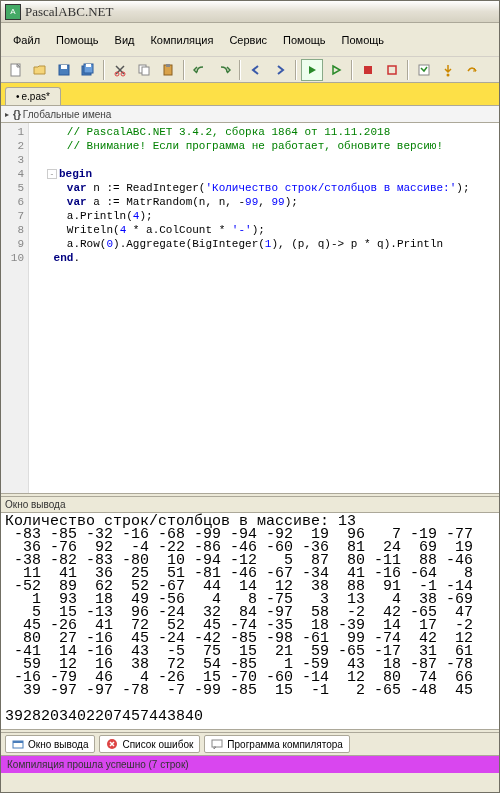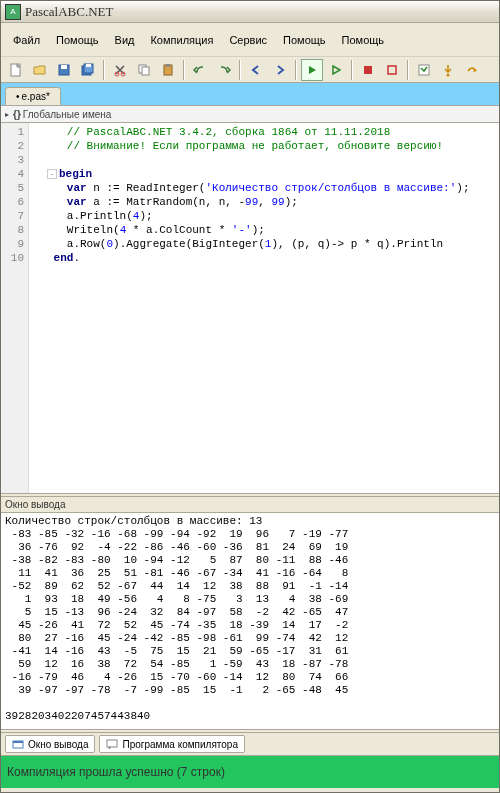--- a/index.html
+++ b/index.html
@@ -5,44 +5,44 @@
 * { margin: 0; padding: 0; box-sizing: border-box; }
 body { font-family: Tahoma, sans-serif; font-size: 11px; background: #ece9d8; width: 500px; height: 793px; overflow: hidden; border: 1px solid #716f64; }
 .titlebar { height: 22px; background: linear-gradient(to bottom, #fff 0%, #e4e0d4 50%, #d6d2c2 100%); display: flex; align-items: center; padding: 0 4px; border-bottom: 1px solid #aca899; }
 .titlebar .app-icon { width: 16px; height: 16px; margin-right: 4px; background: #4a6; border: 1px solid #333; font-size: 8px; display:flex; align-items:center; justify-content:center; color:#fff;}
 .titlebar .title { color: #333; font-size: 13px; font-family: Liberation Serif, serif; }
 .menubar { height: 34px; display: flex; align-items: center; padding: 0 4px; background: #ece9d8; border-bottom: 1px solid #d4d0c8; }
 .menubar span { padding: 2px 8px; cursor: default; }
 .toolbar { height: 26px; display: flex; align-items: center; padding: 2px 4px; gap: 2px; background: #ece9d8; border-bottom: 1px solid #aca899; }
 .tool-btn { width: 22px; height: 22px; border: 1px solid transparent; display: flex; align-items: center; justify-content: center; cursor: pointer; }
 .tool-sep { width: 2px; height: 20px; border-left: 1px solid #aca899; border-right: 1px solid #fff; margin: 0 2px; }
-.tabs-row { height: 22px; display: flex; align-items: flex-end; padding: 0 4px; background: #7dd3fc; position: relative; }
+.tabs-row { height: 22px; display: flex; align-items: flex-end; padding: 0 4px; background: #fde047; position: relative; }
 .tab { padding: 3px 10px; background: #ece9d8; border: 1px solid #aca899; border-bottom: none; margin-right: 2px; font-size: 10px; border-radius: 3px 3px 0 0; cursor: pointer; }
 .tab.active { background: #fff; border-bottom: 1px solid #fff; position: relative; z-index: 2; }
 .tab .bullet { color: #000; margin-right: 2px; }
 .nav-bar { height: 18px; background: #f4f4f4; border-top: 1px solid #aca899; border-bottom: 1px solid #aca899; display: flex; align-items: center; padding: 0 4px; font-size: 10px; color: #444; }
 .nav-bar .tri { font-size: 8px; margin-right: 4px; }
 .editor { background: #fff; height: 370px; display: flex; overflow: hidden; }
 .gutter { width: 28px; background: #f0f0f0; border-right: 1px solid #ddd; text-align: right; padding: 2px 4px 0 0; font-family: 'Courier New', monospace; font-size: 11px; color: #888; line-height: 14px; }
 .gutter div { height: 14px; }
 .code { padding: 2px 0 0 18px; font-family: 'Courier New', monospace; font-size: 11px; line-height: 14px; white-space: pre; flex: 1; position: relative; }
 .code-line { height: 14px; }
 .fold { color: #888; display: inline-block; width: 10px; text-align: center; border: 1px solid #ccc; font-size: 8px; line-height: 8px; vertical-align: middle; margin-right: 2px; cursor: pointer; }
 .c-comment { color: #008000; }
 .c-kw { color: #000080; font-weight: bold; }
 .c-str { color: #0000ff; }
 .c-num { color: #0000ff; }
 .splitter { height: 4px; background: #ece9d8; border-top: 1px solid #aca899; border-bottom: 1px solid #aca899; cursor: ns-resize; }
 .output-title { height: 16px; background: #ece9d8; padding: 0 4px; font-size: 10px; color: #333; display: flex; align-items: center; border-bottom: 1px solid #aca899; }
-.output { background: #fff; height: 216px; padding: 2px 4px; font-family: 'Courier New', monospace; font-size: 11px; line-height: 13px; white-space: pre; overflow: hidden; color: #000; }
+.output { background: #fff; height: 216px; padding: 2px 4px; font-family: 'Courier New', monospace; font-size: 15px; line-height: 13px; white-space: pre; overflow: hidden; color: #000; }
 .bottom-splitter { height: 4px; background: #ece9d8; border-top: 1px solid #aca899; border-bottom: 1px solid #aca899; }
 .bottom-tabs { height: 22px; background: #ece9d8; display: flex; align-items: center; padding: 2px 4px; gap: 4px; }
 .btab { padding: 2px 6px; border: 1px solid #aca899; background: #fff; display: flex; align-items: center; gap: 4px; font-size: 10px; cursor: pointer; border-radius: 2px; }
 .btab .ico { width: 12px; height: 12px; display: flex; align-items: center; justify-content: center; font-size: 10px; }
-.statusbar { height: 18px; background: #22c55e; border-top: 1px solid #aca899; padding: 16px 6px; font-size: 12px; color: #333; display: flex; align-items: center; }
+.statusbar { height: 18px; background: #d946ef; border-top: 1px solid #aca899; padding: 8px 6px; font-size: 10px; color: #333; display: flex; align-items: center; }
 svg { display: block; }
 </style>
 </head>
 <body>
 
 <div class="titlebar">
   <div class="app-icon">A</div>
   <div class="title">PascalABC.NET</div>
 </div>
 
@@ -218,20 +218,29 @@
         <svg width="12" height="12">
           <rect x="1" y="3" width="10" height="7" fill="#fff" stroke="#4a7ebb"></rect>
           <rect x="1" y="3" width="10" height="2" fill="#4a7ebb"></rect>
         </svg>
       </span>
       <span>Окно вывода</span>
     </div>
     <div class="btab">
       <span class="ico">
         <svg width="12" height="12">
+          <circle cx="6" cy="6" r="5" fill="#d44"></circle>
+          <path d="M4 4 L8 8 M8 4 L4 8" stroke="#fff" stroke-width="1.5"></path>
+        </svg>
+      </span>
+      <span>Список ошибок</span>
+    </div>
+    <div class="btab">
+      <span class="ico">
+        <svg width="12" height="12">
           <rect x="1" y="2" width="10" height="7" fill="#fff" stroke="#888"></rect>
           <path d="M3 11 L5 9 L3 9 Z" fill="#fff" stroke="#888"></path>
         </svg>
       </span>
       <span>Программа компилятора</span>
     </div>
   </div>
 
 <div class="statusbar">
   <span>Компиляция прошла успешно (7 строк)</span>

